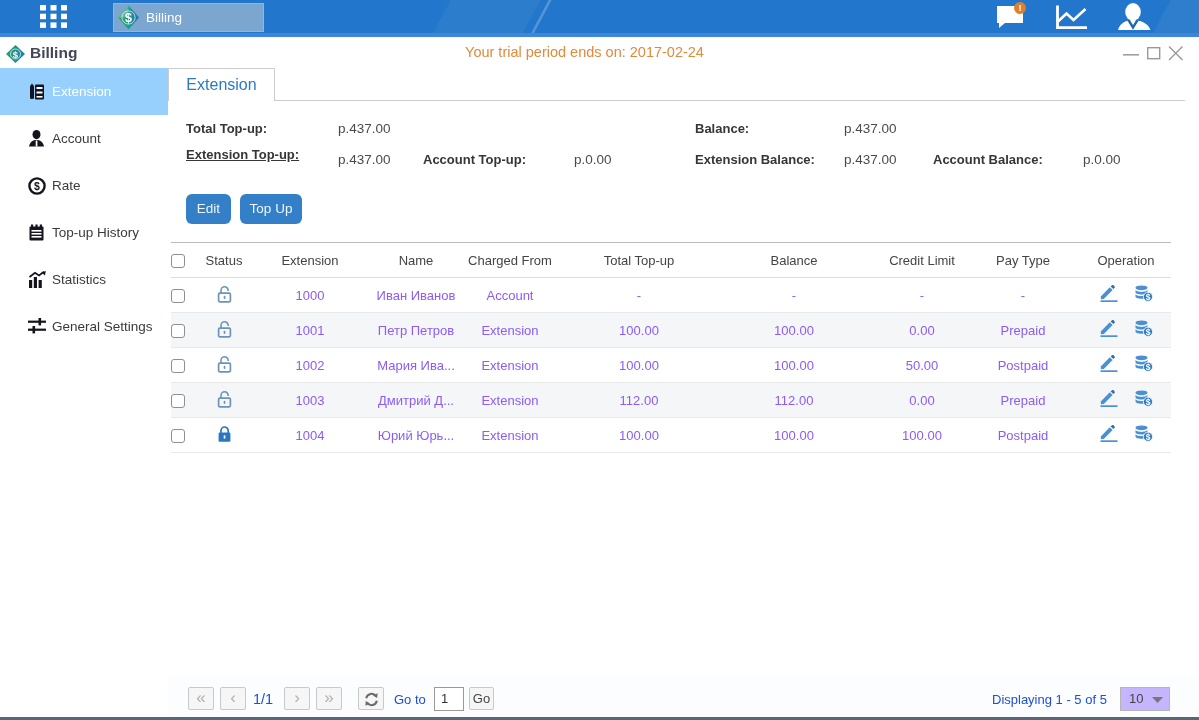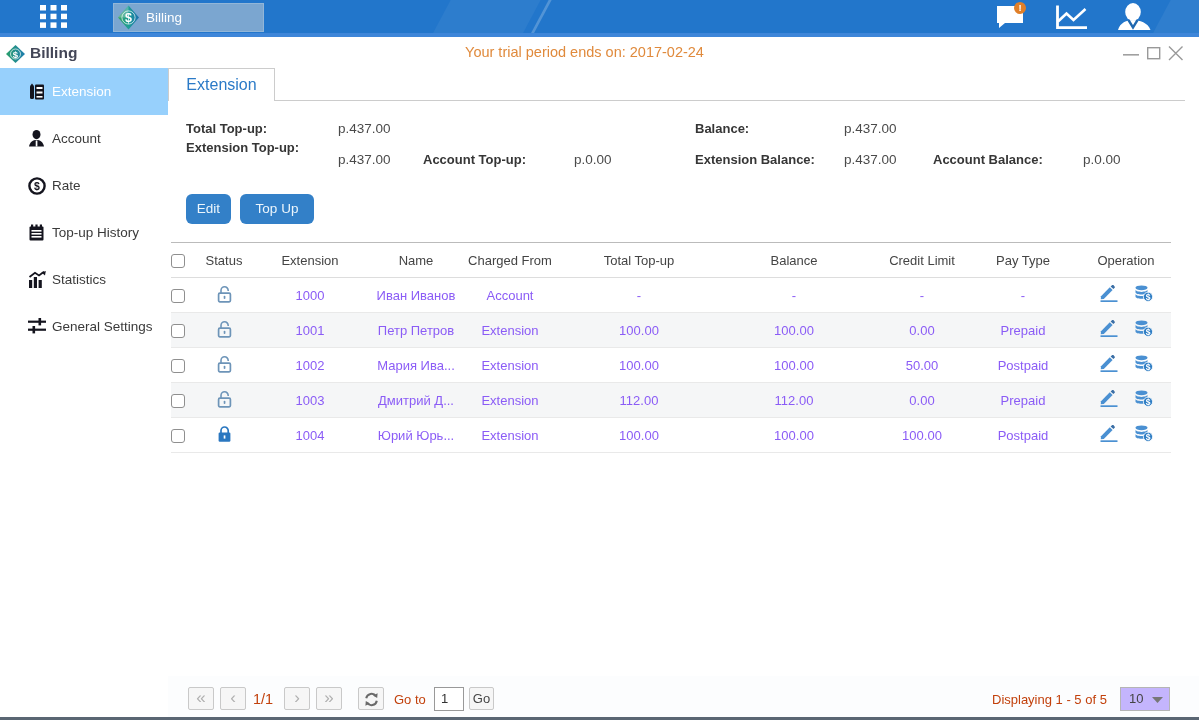--- a/index.html
+++ b/index.html
@@ -37,21 +37,21 @@
 
 #tbl { position:absolute; left:3px; top:174px; width:1000px; border-collapse:collapse; table-layout:fixed; }
 #tbl th { height:35px; font-size:13px; font-weight:normal; color:#444; border-top:1px solid #bbb; border-bottom:1px solid #ddd; text-align:center; }
 #tbl td { height:35px; font-size:13px; color:#8b5cf6; text-align:center; border-bottom:1px solid #e9e9e9; }
 #tbl tr.alt td { background:#f5f6f7; }
 #tbl td.opcell, #tbl th.oph { padding-left:9px; }
 .cb { display:inline-block; width:14px; height:14px; border:1px solid #8f8f8f; border-radius:3px; background:#fff; vertical-align:middle; }
 
 #pagebar { position:absolute; left:0; top:608px; width:1031px; height:41px; background:#fcfdfe; }
 .pbtn { position:absolute; top:11px; width:26px; height:23px; background:#f6f6f6; border:1px solid #c9c9c9; border-radius:2px; text-align:center; color:#b0b0b0; font-size:17px; font-weight:normal; line-height:20px; }
-.ptext { position:absolute; top:16px; font-size:13px; color:#c2410c; }
+.ptext { position:absolute; top:16px; font-size:13px; color:#1d4ed8; }
 #bottomstrip { position:absolute; left:0; top:717px; width:1199px; height:3px; background:#5a6673; }
 </style>
 </head>
 <body>
 <div id="topbar">
   <div class="stripe1"></div>
     <div class="stripe2"></div>
     <div class="stripe3"></div>
   <svg class="abs" style="left:40px; top:5px;" width="27" height="23">
     <g fill="#fff">
@@ -189,31 +189,31 @@
   <div id="tabstrip">
     <div class="rest"></div>
     <div id="activetab">Extension</div>
   </div>
 
   <span class="lab" style="left:18px; top:53px;">Total Top-up:</span>
   <span class="val" style="left:146px; top:53px;">p.437.00</span>
   <span class="lab" style="left:527px; top:53px;">Balance:</span>
   <span class="val" style="left:652px; top:53px;">p.437.00</span>
 
-  <span class="lab" style="left:18px; top:72px;">Extension Top-up:</span>
+  <span class="lab" style="left:18px; top:79px;text-decoration:underline;">Extension Top-up:</span>
   <span class="val" style="left:146px; top:84px;">p.437.00</span>
   <span class="lab" style="left:255px; top:84px;">Account Top-up:</span>
   <span class="val" style="left:382px; top:84px;">p.0.00</span>
   <span class="lab" style="left:527px; top:84px;">Extension Balance:</span>
   <span class="val" style="left:652px; top:84px;">p.437.00</span>
   <span class="lab" style="left:765px; top:84px;">Account Balance:</span>
   <span class="val" style="left:891px; top:84px;">p.0.00</span>
 
   <div class="btn" style="left:18px; top:126px; width:45px;">Edit</div>
-  <div class="btn" style="left:72px; top:126px; width:74px;">Top Up</div>
+  <div class="btn" style="left:72px; top:126px; width:62px;">Top Up</div>
 
   <table id="tbl">
     <colgroup>
       <col style="width:29px">
         <col style="width:48px">
         <col style="width:124px">
         <col style="width:88px">
         <col style="width:100px">
       <col style="width:158px">
         <col style="width:152px">

